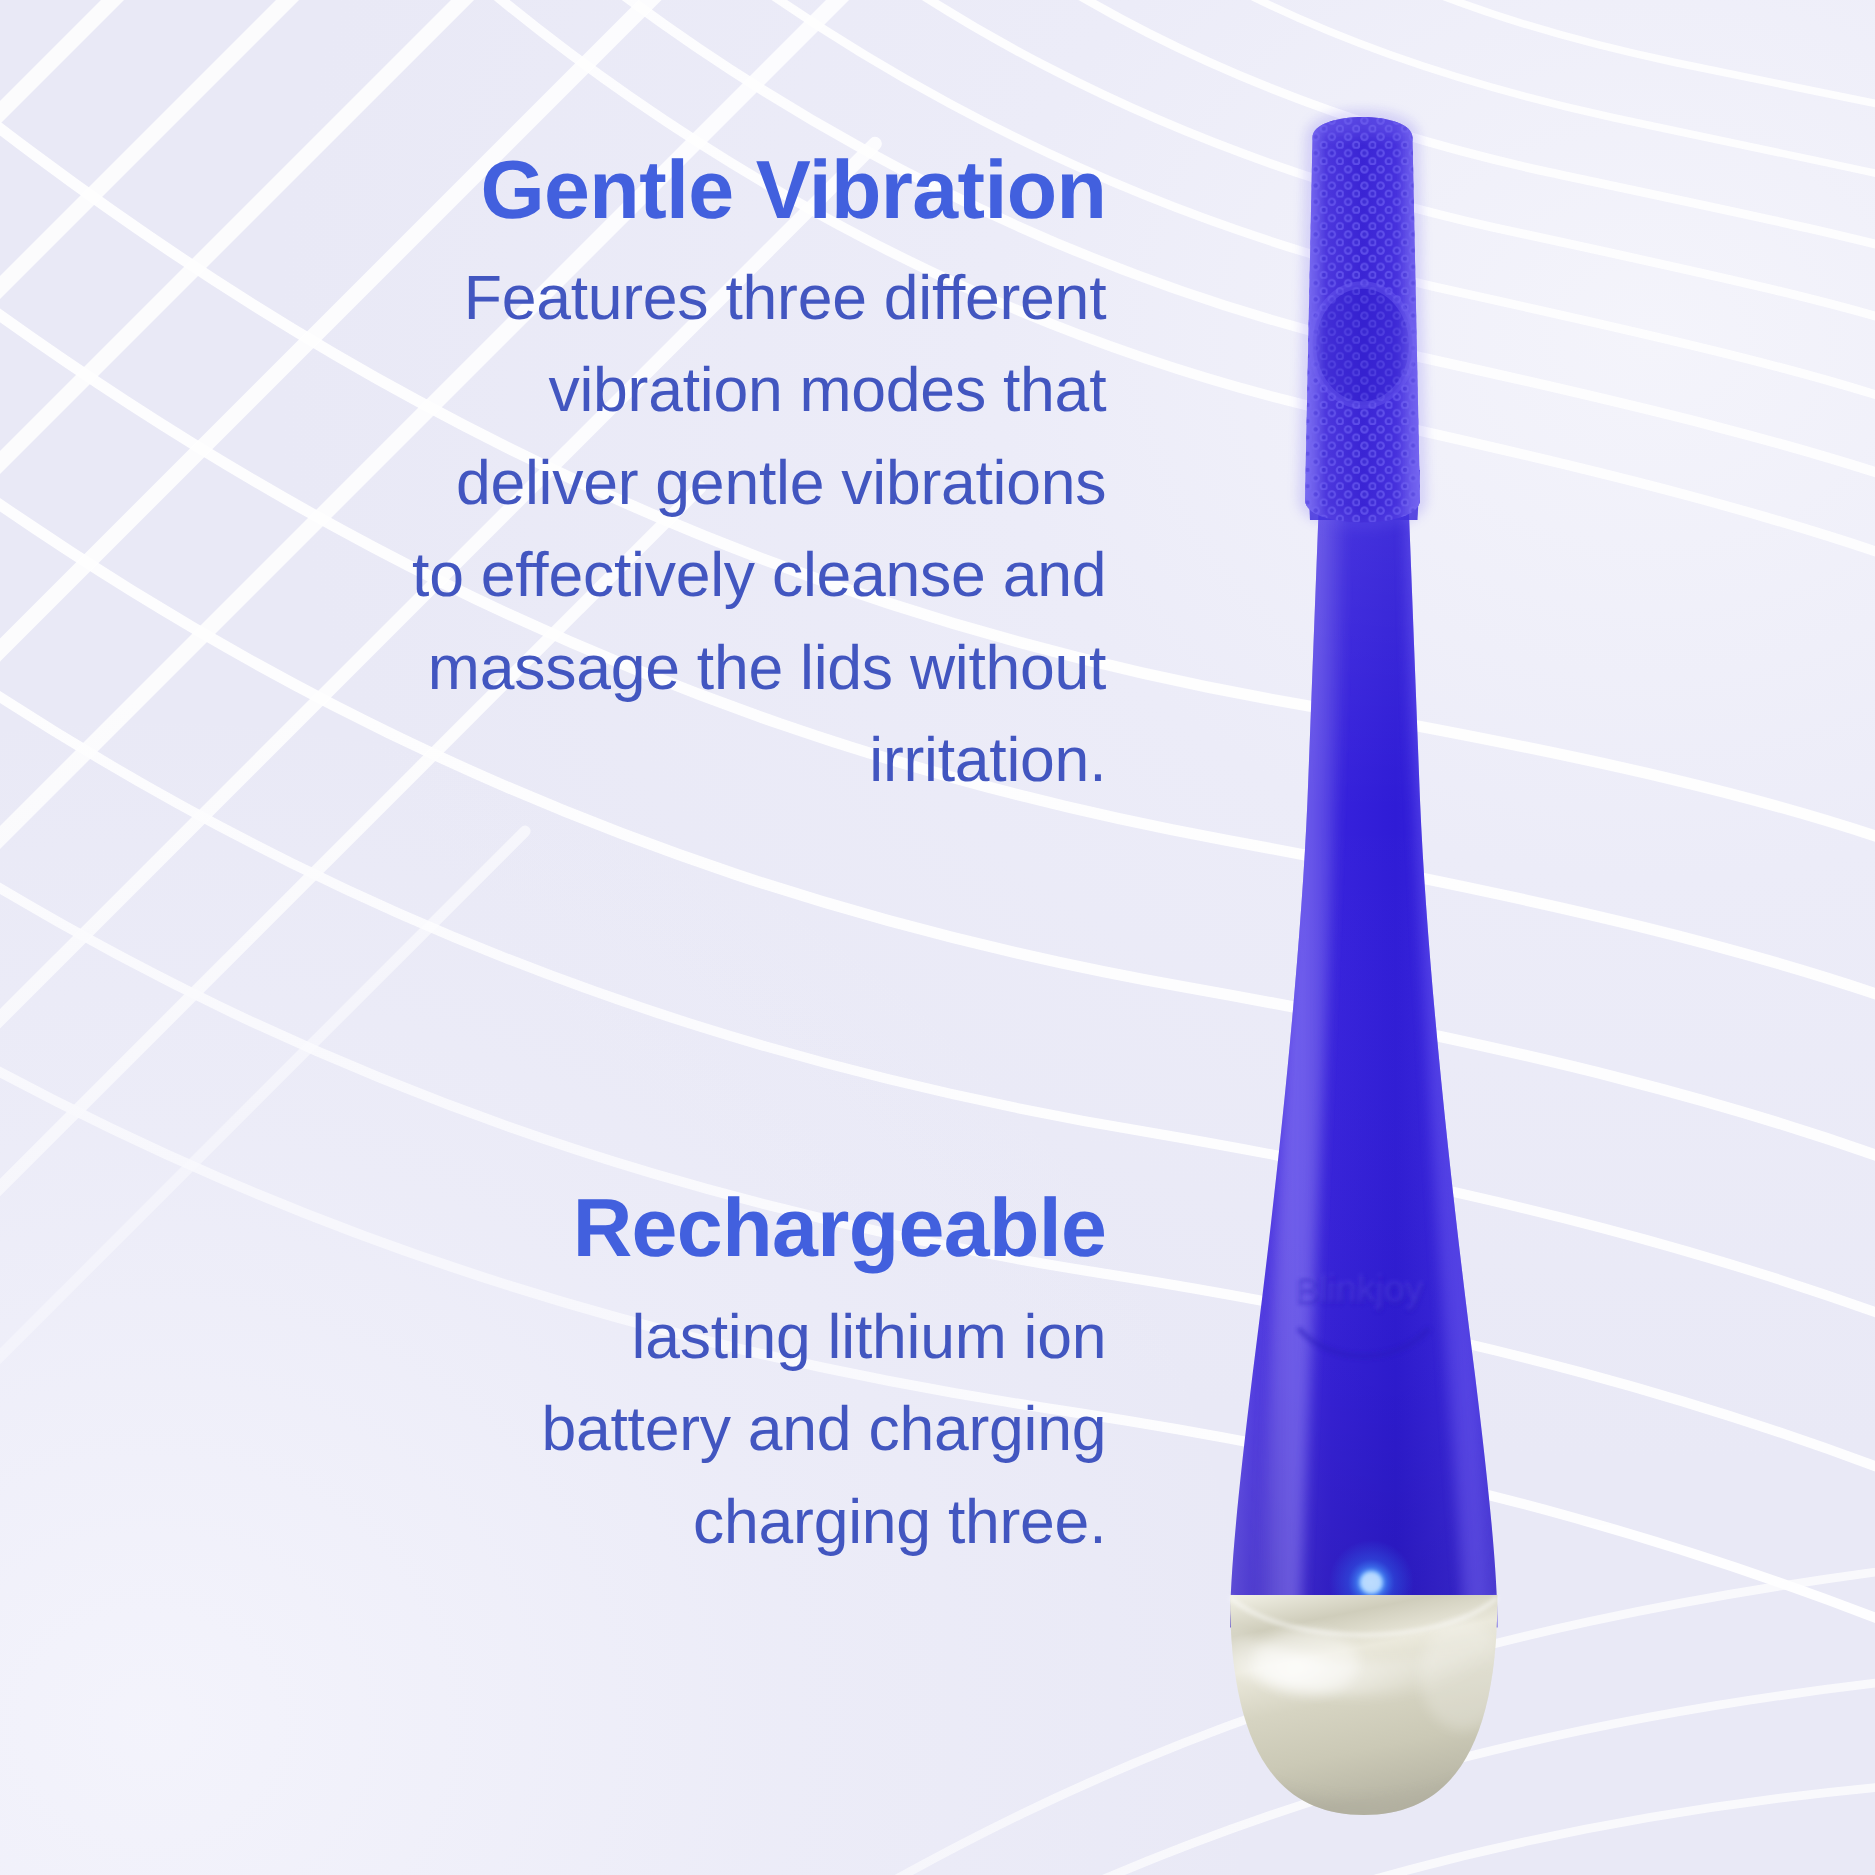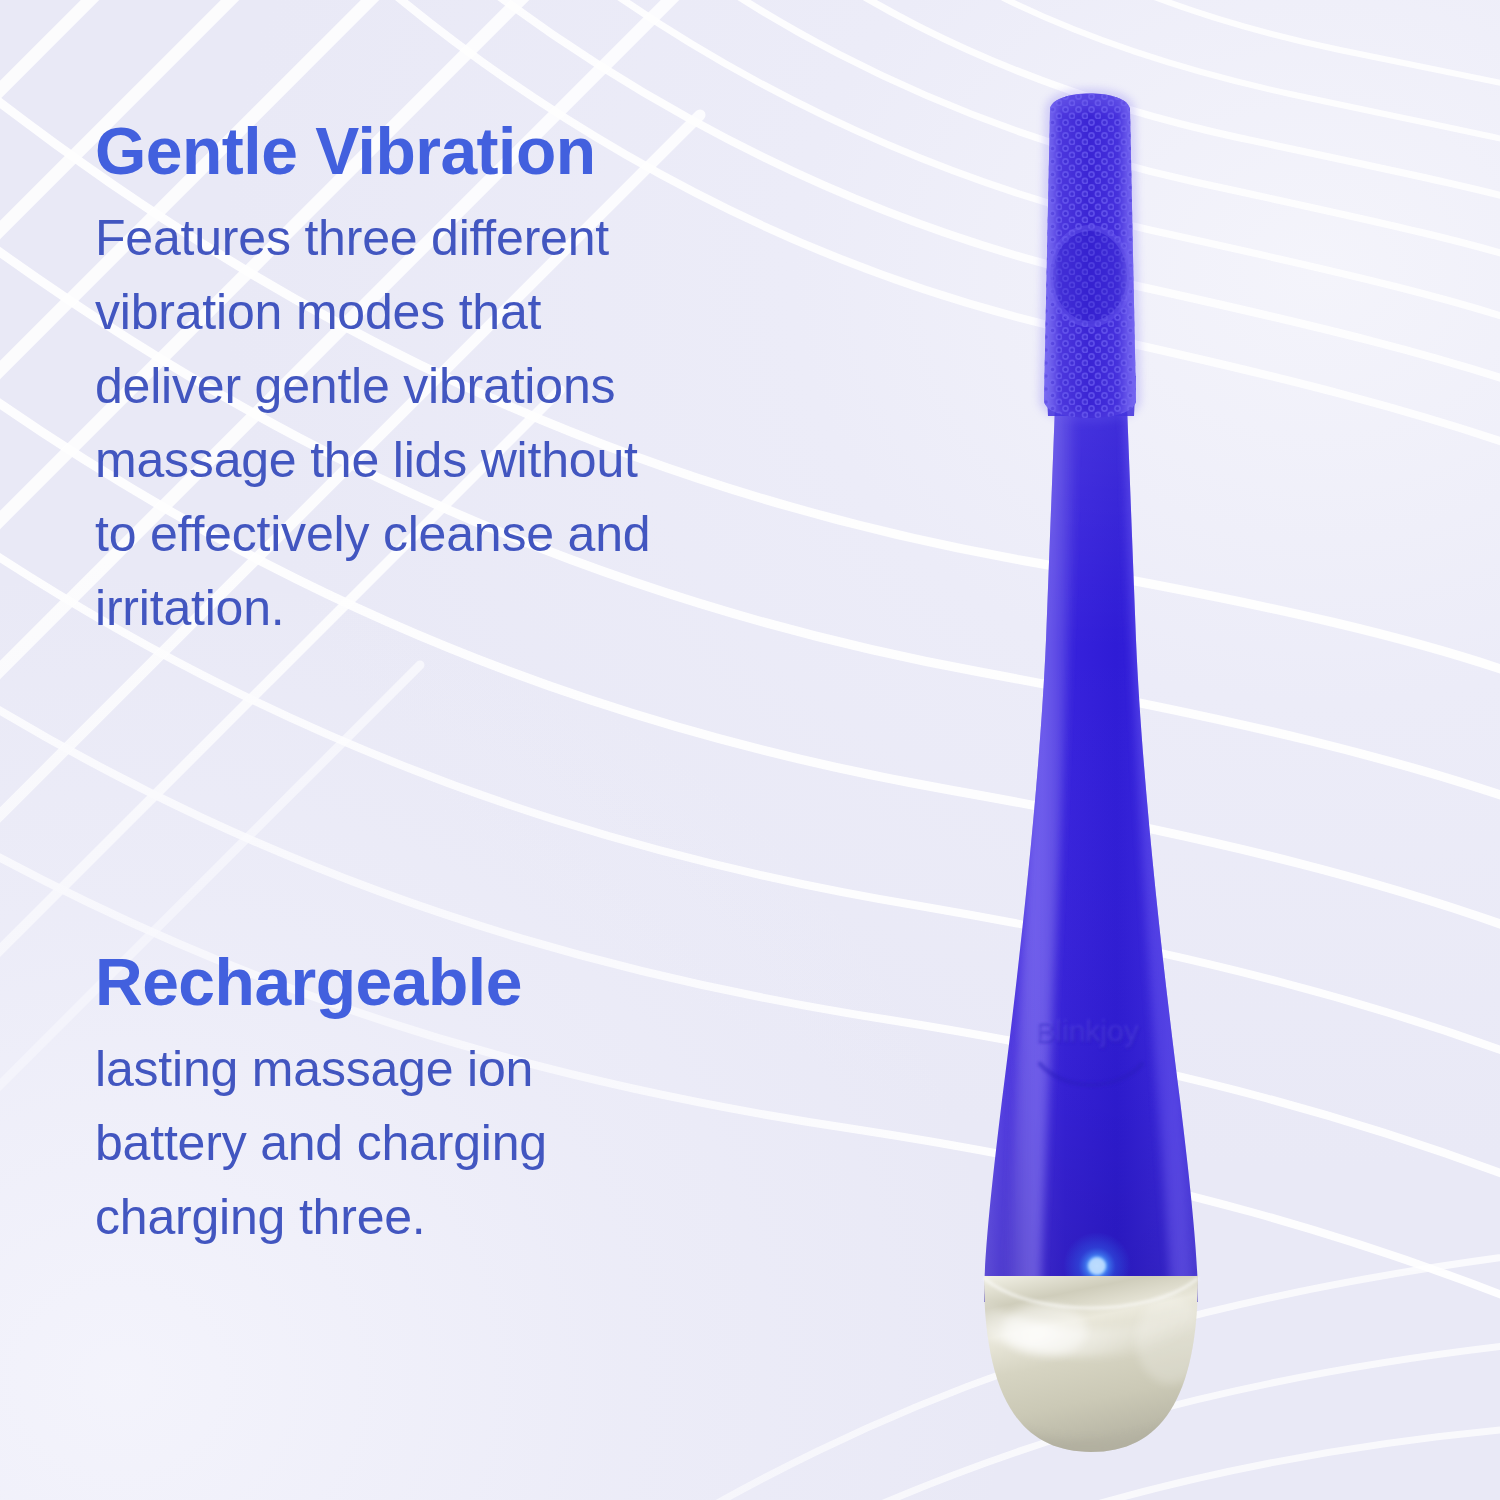--- a/index.html
+++ b/index.html
@@ -7,20 +7,21 @@
     padding: 0;
     background: #ffffff;
   }
   #canvas {
     position: relative;
     width: 1500px;
     height: 1500px;
     overflow: hidden;
     font-family: "Liberation Sans", sans-serif;
     background: #86efac;
+    text-align: right;
   }
 
   
   .bg-base {
     position: absolute;
     inset: 0;
     background:
       radial-gradient(ellipse 1100px 900px at 88% 18%, #f4f4fb 0%, #ececf8 48%, #e9e9f6 100%),
       linear-gradient(160deg, #eeeef9 0%, #eaeaf6 55%, #f0f0fa 100%);
   }
@@ -146,30 +147,30 @@
   <div class="bg-wash"></div>
 
   <div class="text-col">
 
     <div class="block block-1">
       <h1 class="headline">Gentle Vibration</h1>
       <p class="body-copy">
         <span class="ln">Features three different</span>
         <span class="ln">vibration modes that</span>
         <span class="ln">deliver gentle vibrations</span>
+        <span class="ln">to effectively cleanse and</span>
         <span class="ln">massage the lids without</span>
-        <span class="ln">to effectively cleanse and</span>
         <span class="ln">irritation.</span>
       </p>
     </div>
 
     <div class="block block-2">
       <h1 class="headline">Rechargeable</h1>
       <p class="body-copy">
-        <span class="ln">lasting massage ion</span>
+        <span class="ln">lasting lithium ion</span>
         <span class="ln">battery and charging</span>
         <span class="ln">charging three.</span>
       </p>
     </div>
 
   </div>
 
   <div class="product">
     <svg width="470" height="1400" viewBox="0 0 470 1400" aria-hidden="true">
       <defs>

